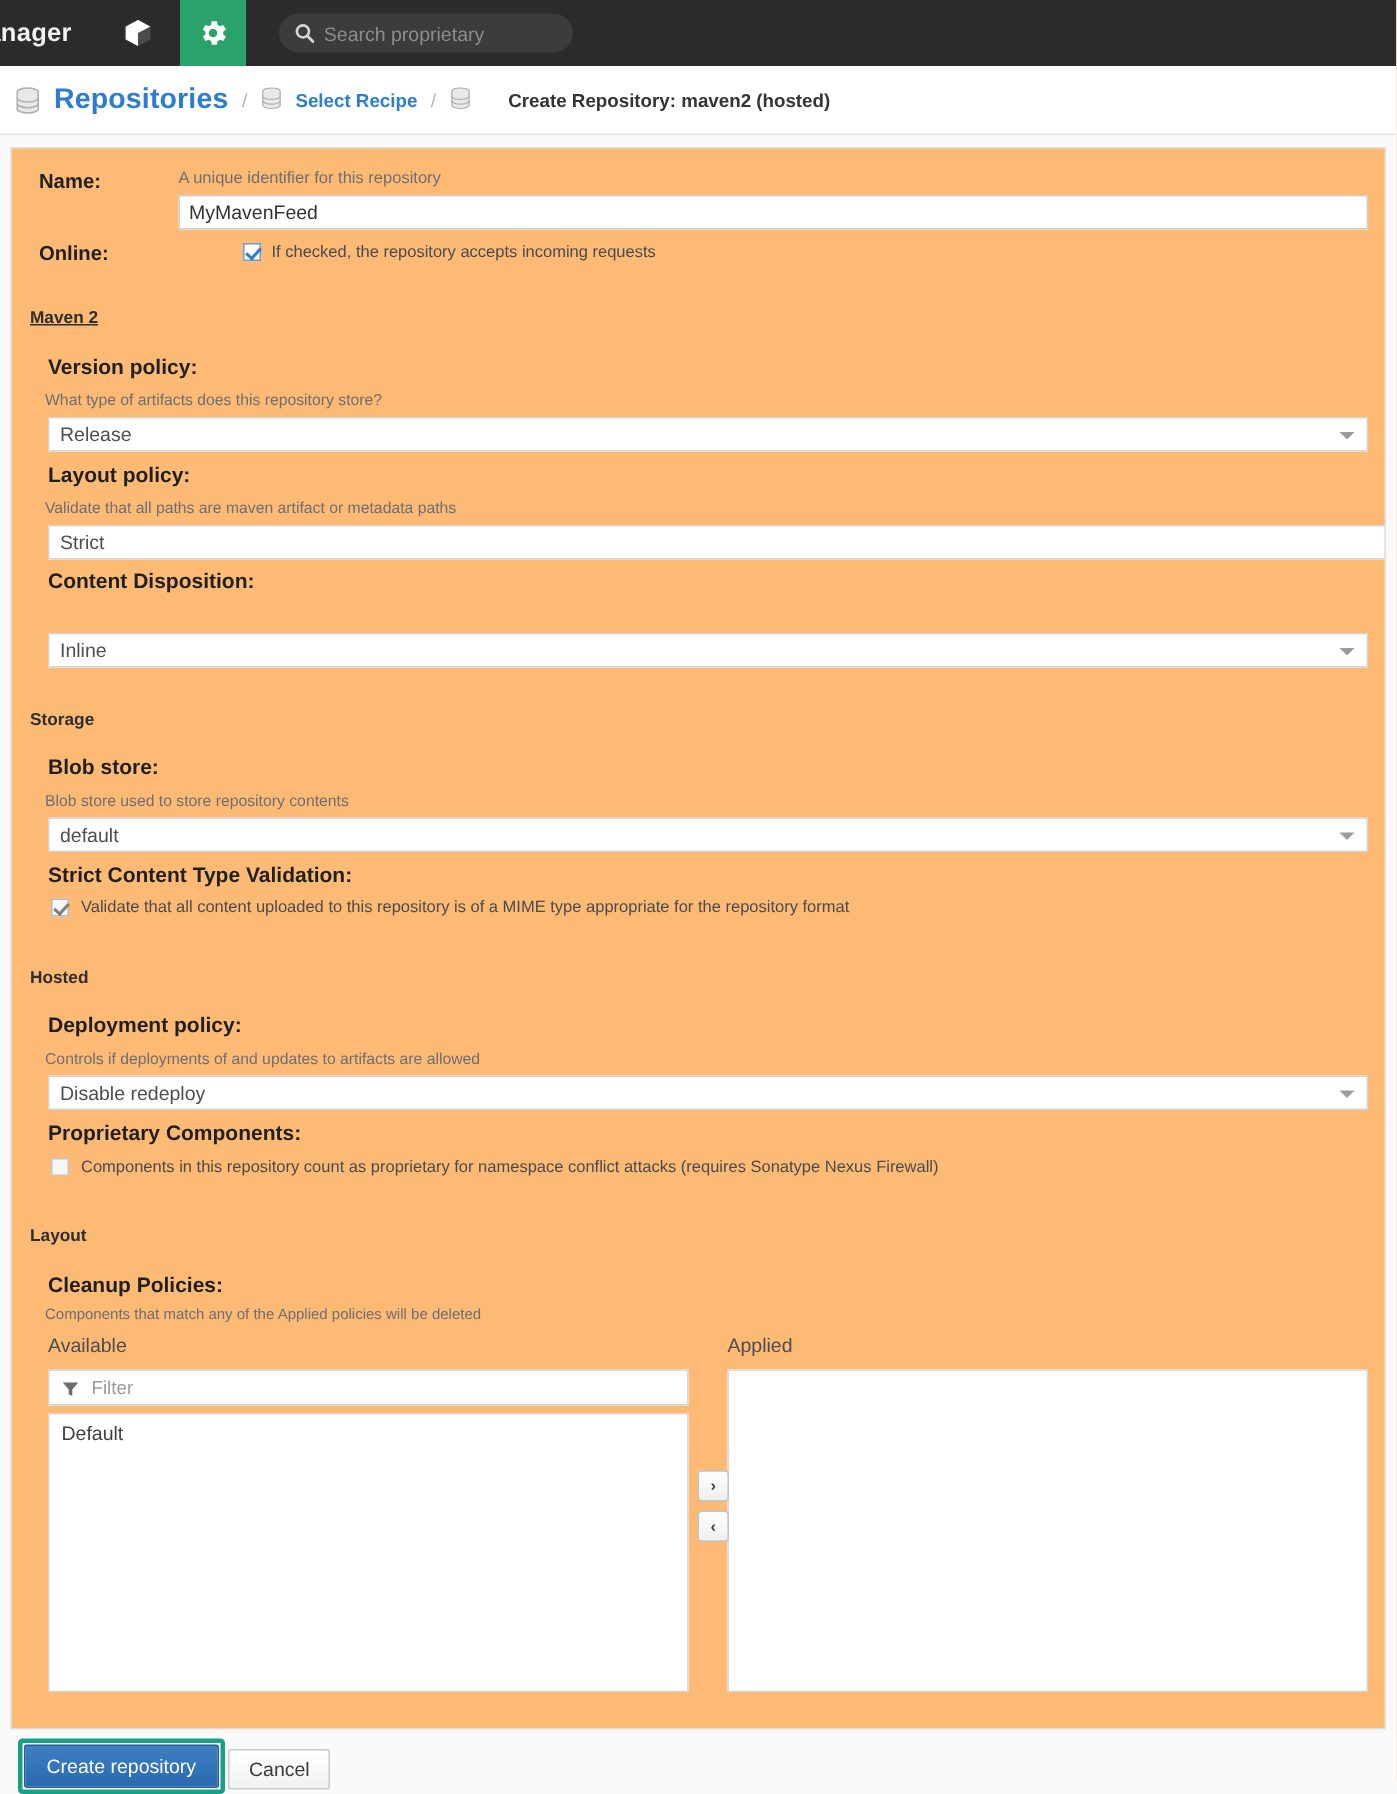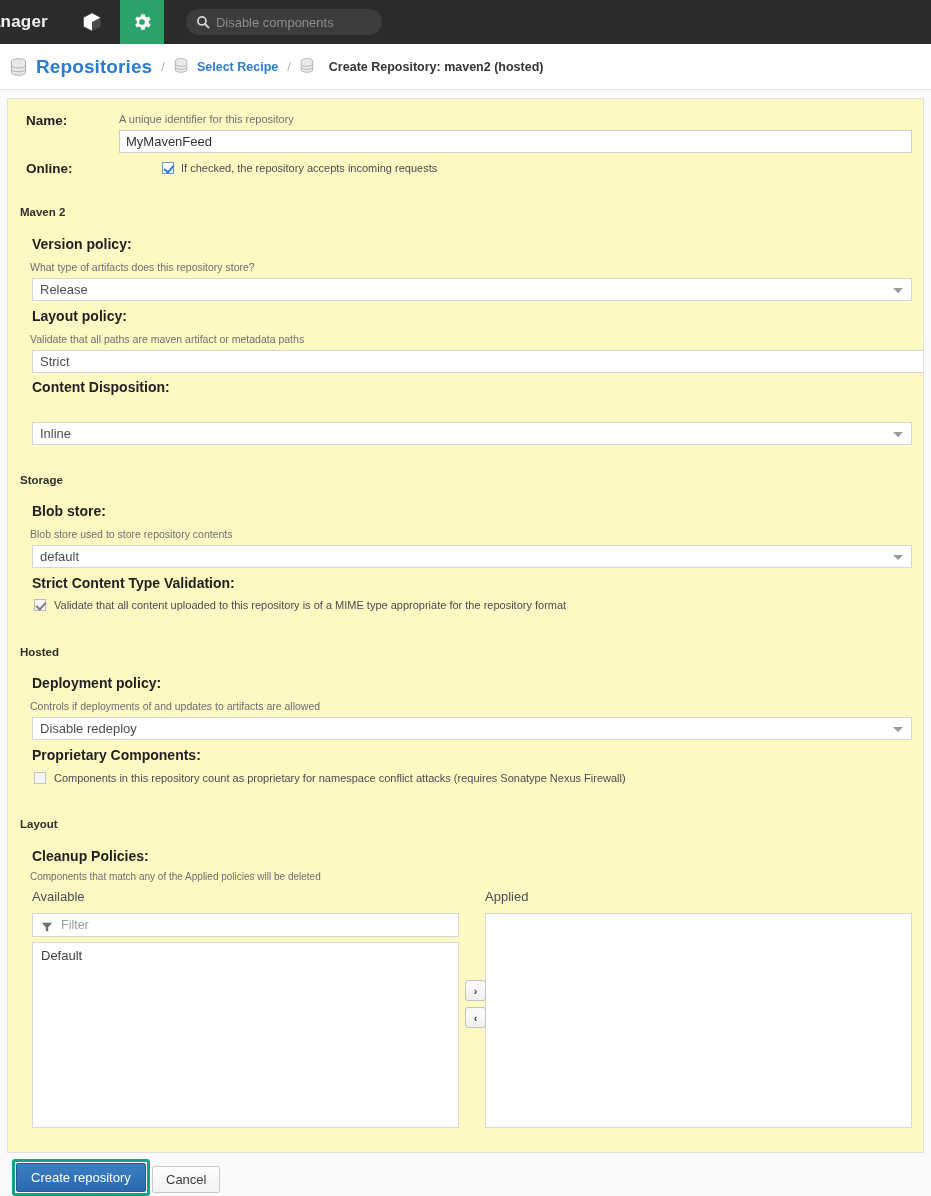--- a/index.html
+++ b/index.html
@@ -45,26 +45,26 @@
     position: absolute; left: 0; top: 44px; width: 931px; height: 46px;
     background: #ffffff; display: flex; align-items: center; padding-left: 10px;
     border-bottom: 1px solid #e3e3e3;
   }
   .db-ico { width: 17px; height: 18px; flex: none; }
   .crumb-main {
     color: #2b7cd3; font-size: 19px; font-weight: bold; margin-left: 9px; letter-spacing: .1px;
   }
   .crumb-sep { color: #b6b6b6; font-size: 13px; margin: 0 9px; }
   .crumb-link { color: #2b7cd3; font-size: 12.5px; font-weight: bold; margin-left: 6px; }
-  .crumb-cur { color: #343434; font-size: 12.5px; font-weight: bold; margin-left: 12px; }
+  .crumb-cur { color: #343434; font-size: 12.5px; font-weight: bold; margin-left: 22px; }
 
   
   .panel {
     position: absolute; left: 7px; top: 98px; width: 917px; height: 1055px;
-    background: #fef9c3; border: 1px solid #e0e0e0; overflow: hidden;
+    background: #fdba74; border: 1px solid #e0e0e0; overflow: hidden;
   }
   .lbl-strong {
     color: #1f1f1f; font-size: 13.5px; font-weight: bold;
   }
   .helper { color: #6e6e73; font-size: 11px; text-align: right; }
 
   .name-label { position: absolute; left: 18px; top: 14px; }
   .name-helper { position: absolute; left: 111px; top: 14px; }
   .name-input {
     position: absolute; left: 111px; top: 31px; width: 793px; height: 23px;
@@ -177,21 +177,21 @@
       </svg>
     </div>
 
     <div class="search-box">
       <span class="s-ico">
         <svg width="14" height="14" viewBox="0 0 16 16" aria-hidden="true">
           <circle cx="6.8" cy="6.8" r="4.6" fill="none" stroke="#d5d5d5" stroke-width="2"></circle>
           <line x1="10.3" y1="10.3" x2="14.4" y2="14.4" stroke="#d5d5d5" stroke-width="2.2" stroke-linecap="round"></line>
         </svg>
       </span>
-      <span class="s-txt">Disable components</span>
+      <span class="s-txt">Search proprietary</span>
     </div>
   </div>
 
   <div class="crumbbar">
     <span class="db-ico">
       <svg width="17" height="18" viewBox="0 0 17 18" aria-hidden="true">
         <ellipse cx="8.5" cy="3.3" rx="7" ry="2.6" fill="#e9e9e9" stroke="#aeaeae"></ellipse>
         <path d="M1.5 3.3 V14.7 c0 1.4 3.1 2.6 7 2.6 s7-1.2 7-2.6 V3.3" fill="#e9e9e9" stroke="#aeaeae"></path>
         <path d="M1.5 7.4 c0 1.4 3.1 2.6 7 2.6 s7-1.2 7-2.6" fill="none" stroke="#aeaeae"></path>
         <path d="M1.5 11.2 c0 1.4 3.1 2.6 7 2.6 s7-1.2 7-2.6" fill="none" stroke="#aeaeae"></path>
@@ -225,21 +225,21 @@
     <div class="lbl-strong name-label">Name:</div>
     <div class="helper name-helper">A unique identifier for this repository</div>
     <input class="name-input" value="MyMavenFeed" style="">
 
     <div class="lbl-strong online-label">Online:</div>
     <div class="online-check">
       <span class="cb blue"></span>
       <span class="txt">If checked, the repository accepts incoming requests</span>
     </div>
 
-    <div class="sect-h" style="top:107px;">Maven 2</div>
+    <div class="sect-h" style="top:107px;text-decoration:underline;">Maven 2</div>
 
     <div class="fld-label" style="top:137px;">Version policy:</div>
     <div class="fld-help" style="top:162px;">What type of artifacts does this repository store?</div>
     <div class="select" style="left:24px; top:179px; width:880px;">
       <span>Release</span>
       <span class="caret"></span>
     </div>
 
     <div class="fld-label" style="top:209px;">Layout policy:</div>
     <div class="fld-help" style="top:234px;">Validate that all paths are maven artifact or metadata paths</div>

